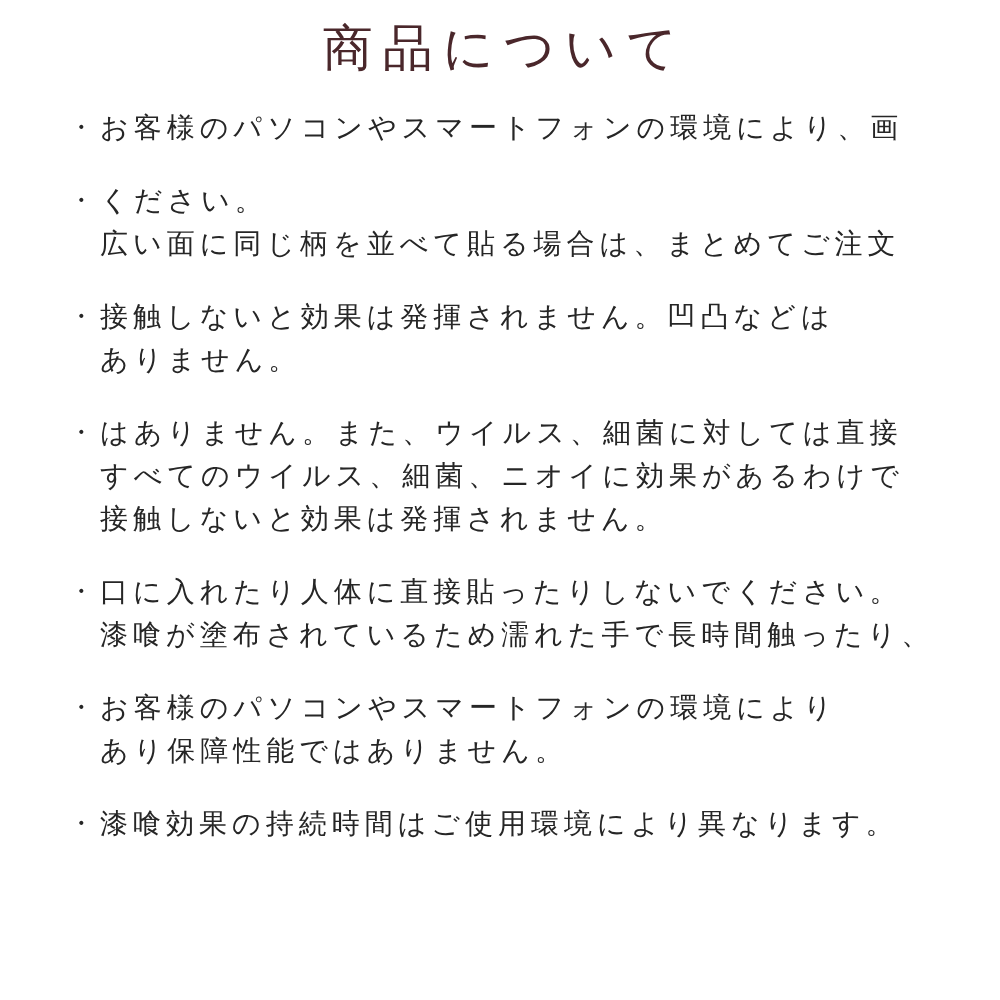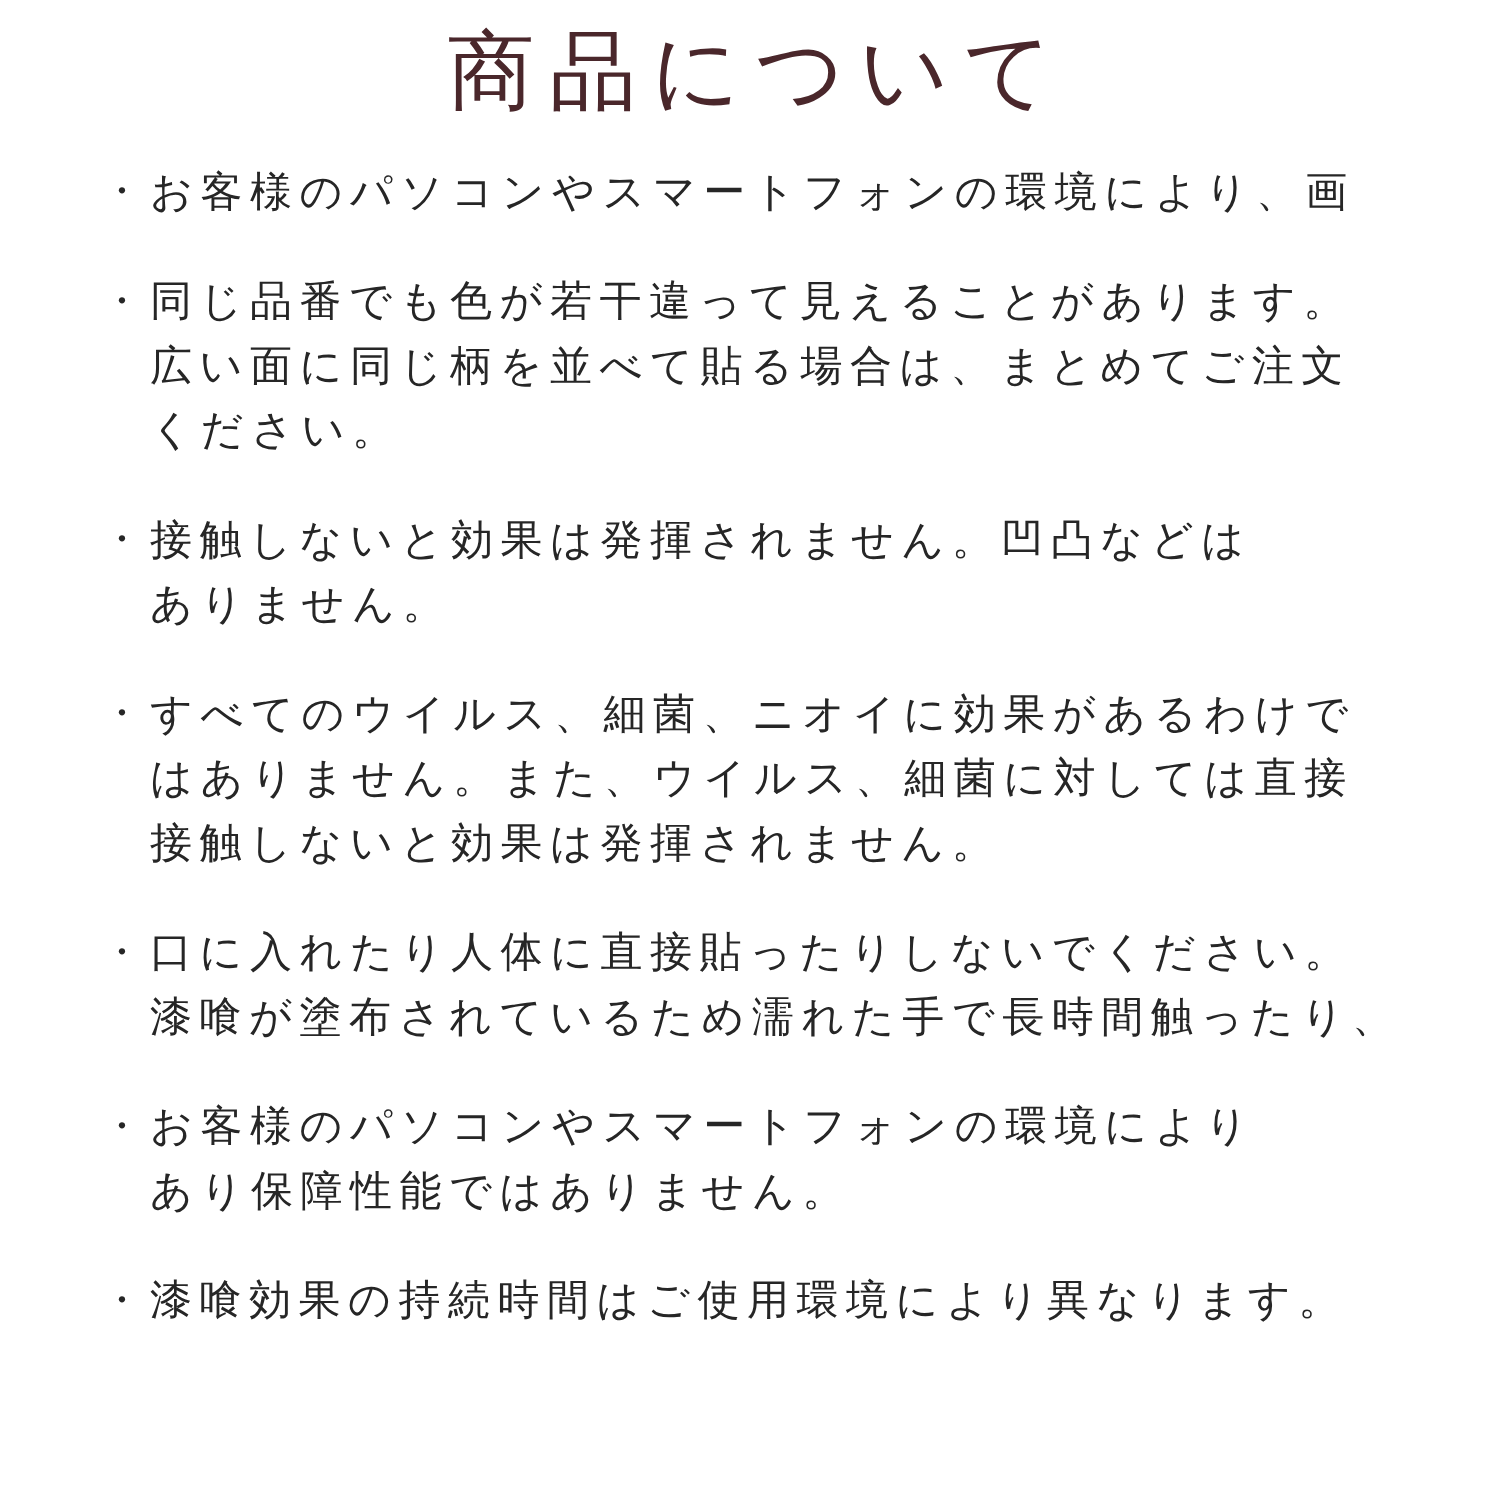--- a/index.html
+++ b/index.html
@@ -15,21 +15,21 @@
     width: 1000px;
     height: 1000px;
     background: var(--bg, #ffffff);
     overflow: hidden;
   }
   .page-title {
     margin: 0;
     padding-top: 20px;
     height: 56px;
     text-align: center;
-    font-size: 58px;
+    font-size: 50px;
     font-weight: 400;
     letter-spacing: 10px;
     line-height: 56px;
     color: var(--title-color, #4a272b);
     text-indent: 10px; 
   }
   .bullet-list {
     margin-top: 30px;
     padding-left: 68px;
     padding-right: 40px;
@@ -71,37 +71,36 @@
   <div class="bullet-list" id="bullet-list">
       <div class="bullet-item">
         <span class="bullet-marker">・</span>
         <div class="bullet-text">
           <div class="bullet-line">お客様のパソコンやスマートフォンの環境により、画</div>
         </div>
       </div>
       <div class="bullet-item">
         <span class="bullet-marker">・</span>
         <div class="bullet-text">
-          <div class="bullet-line">同じ品番でも色が若干違って見えることがあります。</div>
+          <div class="bullet-line">ください。</div>
           <div class="bullet-line">広い面に同じ柄を並べて貼る場合は、まとめてご注文</div>
-          <div class="bullet-line">ください。</div>
         </div>
       </div>
       <div class="bullet-item">
         <span class="bullet-marker">・</span>
         <div class="bullet-text">
           <div class="bullet-line">接触しないと効果は発揮されません。凹凸などは</div>
           <div class="bullet-line">ありません。</div>
         </div>
       </div>
       <div class="bullet-item">
         <span class="bullet-marker">・</span>
         <div class="bullet-text">
+          <div class="bullet-line">はありません。また、ウイルス、細菌に対しては直接</div>
           <div class="bullet-line">すべてのウイルス、細菌、ニオイに効果があるわけで</div>
-          <div class="bullet-line">はありません。また、ウイルス、細菌に対しては直接</div>
           <div class="bullet-line">接触しないと効果は発揮されません。</div>
         </div>
       </div>
       <div class="bullet-item">
         <span class="bullet-marker">・</span>
         <div class="bullet-text">
           <div class="bullet-line">口に入れたり人体に直接貼ったりしないでください。</div>
           <div class="bullet-line">漆喰が塗布されているため濡れた手で長時間触ったり、</div>
         </div>
       </div>

